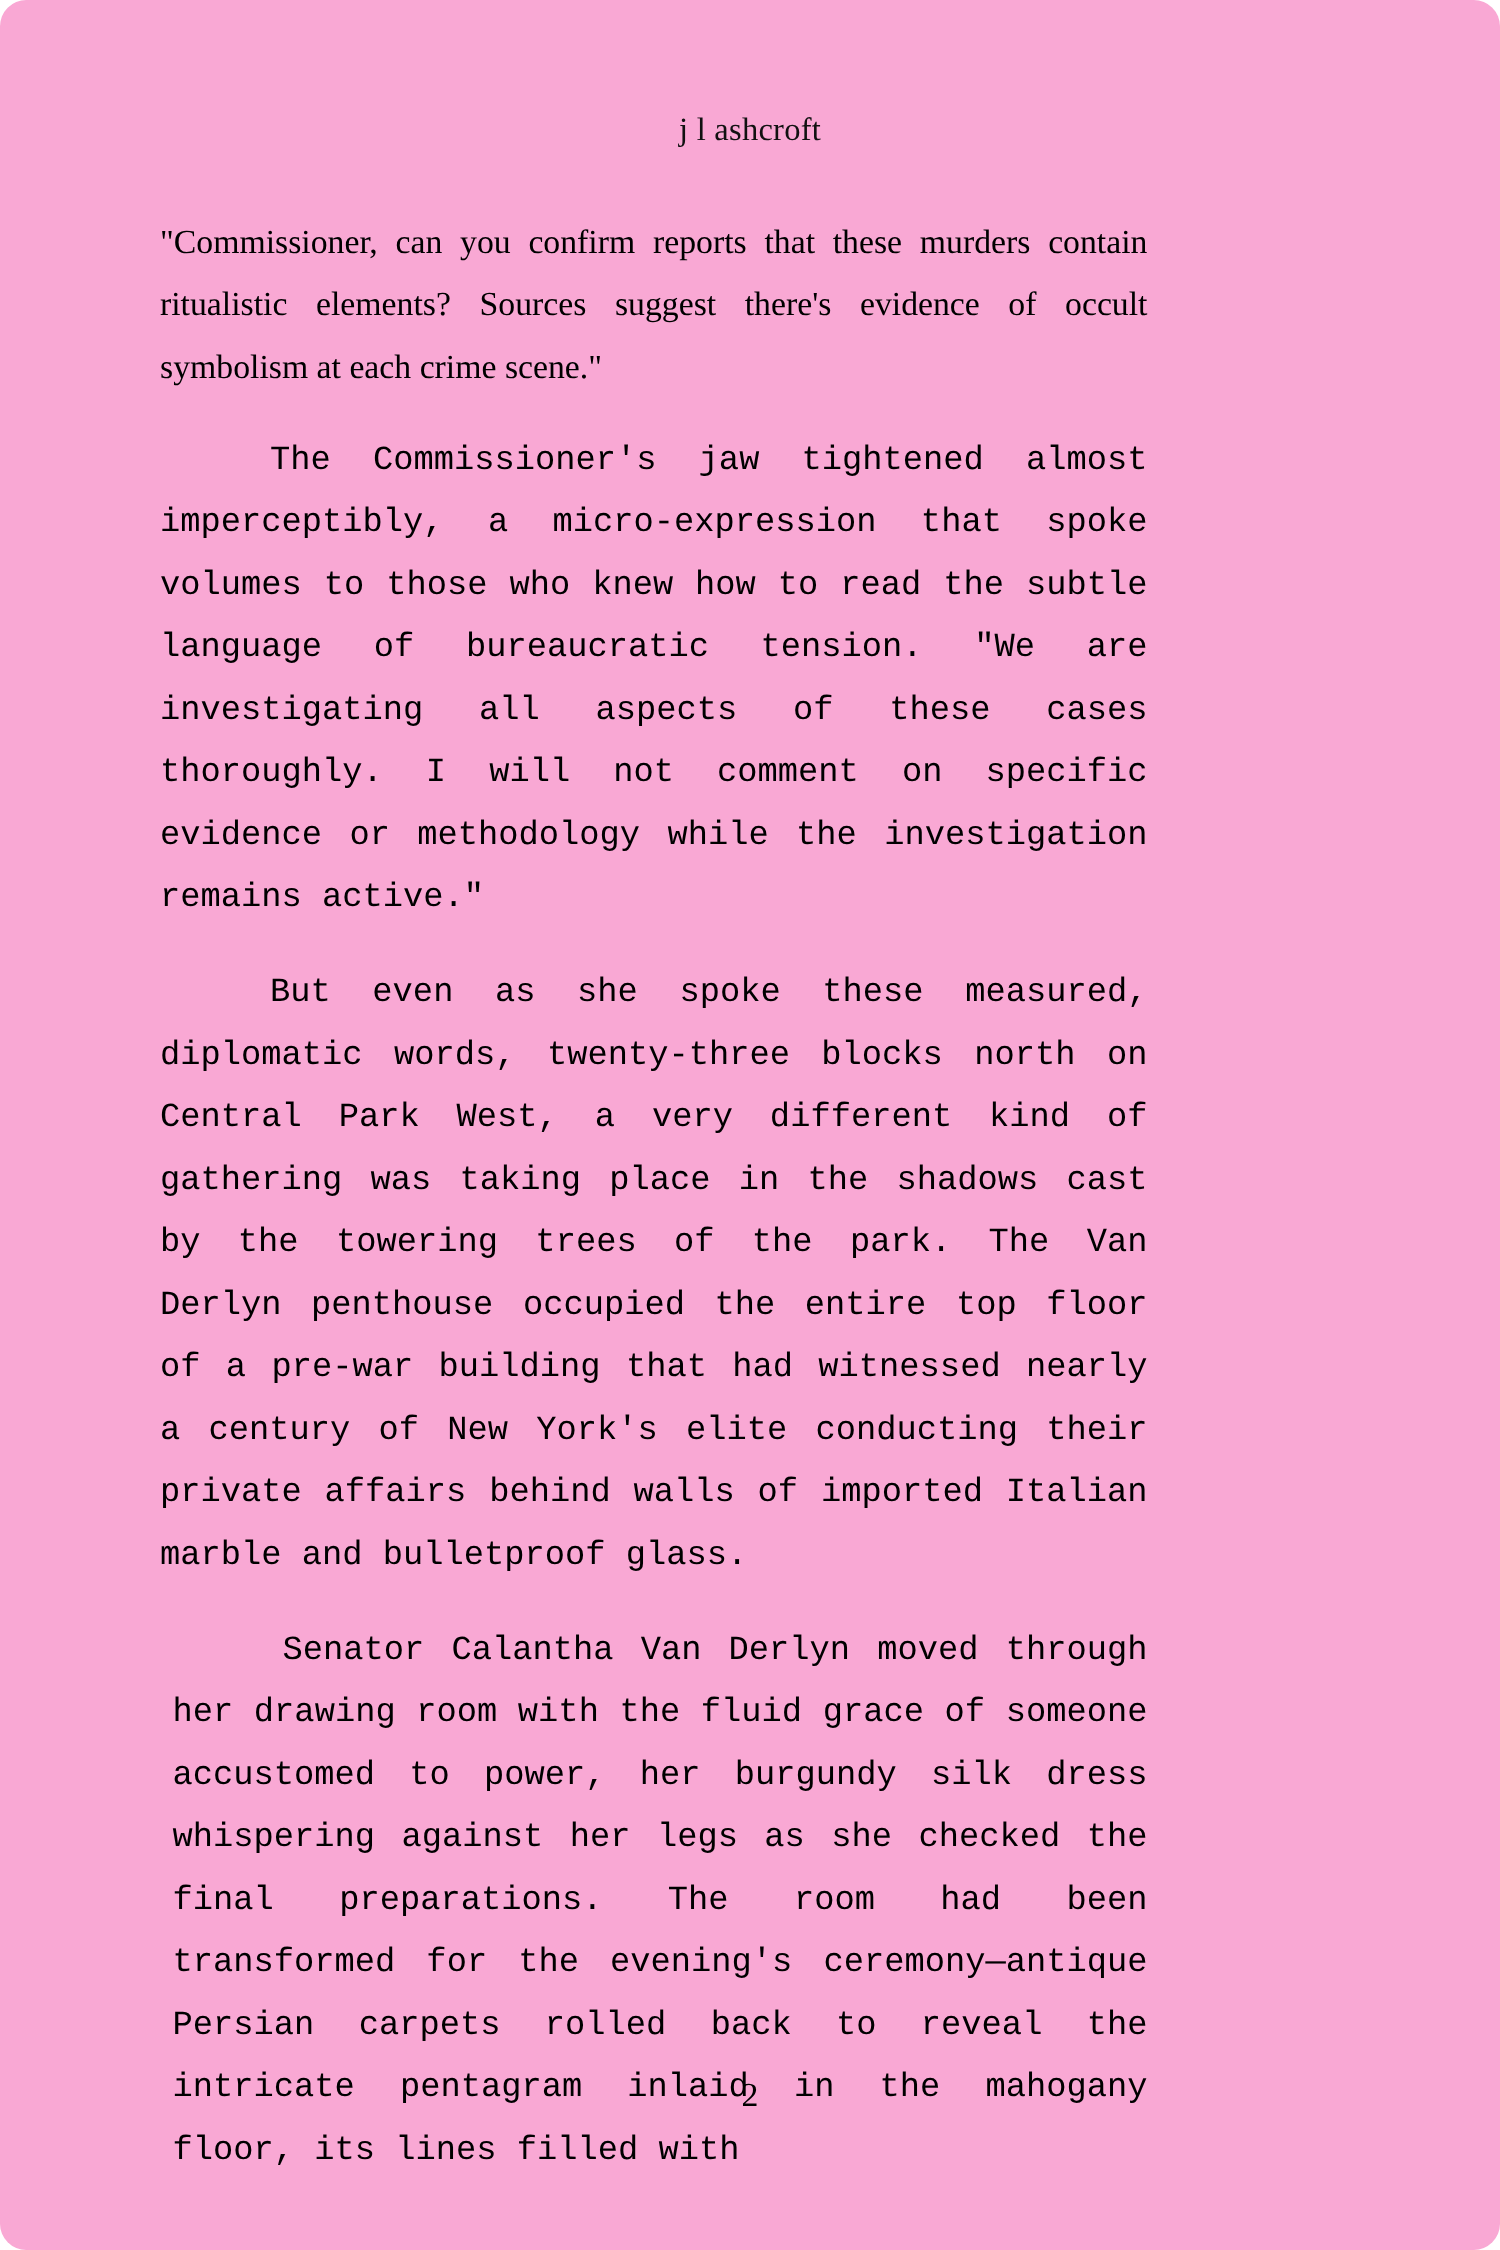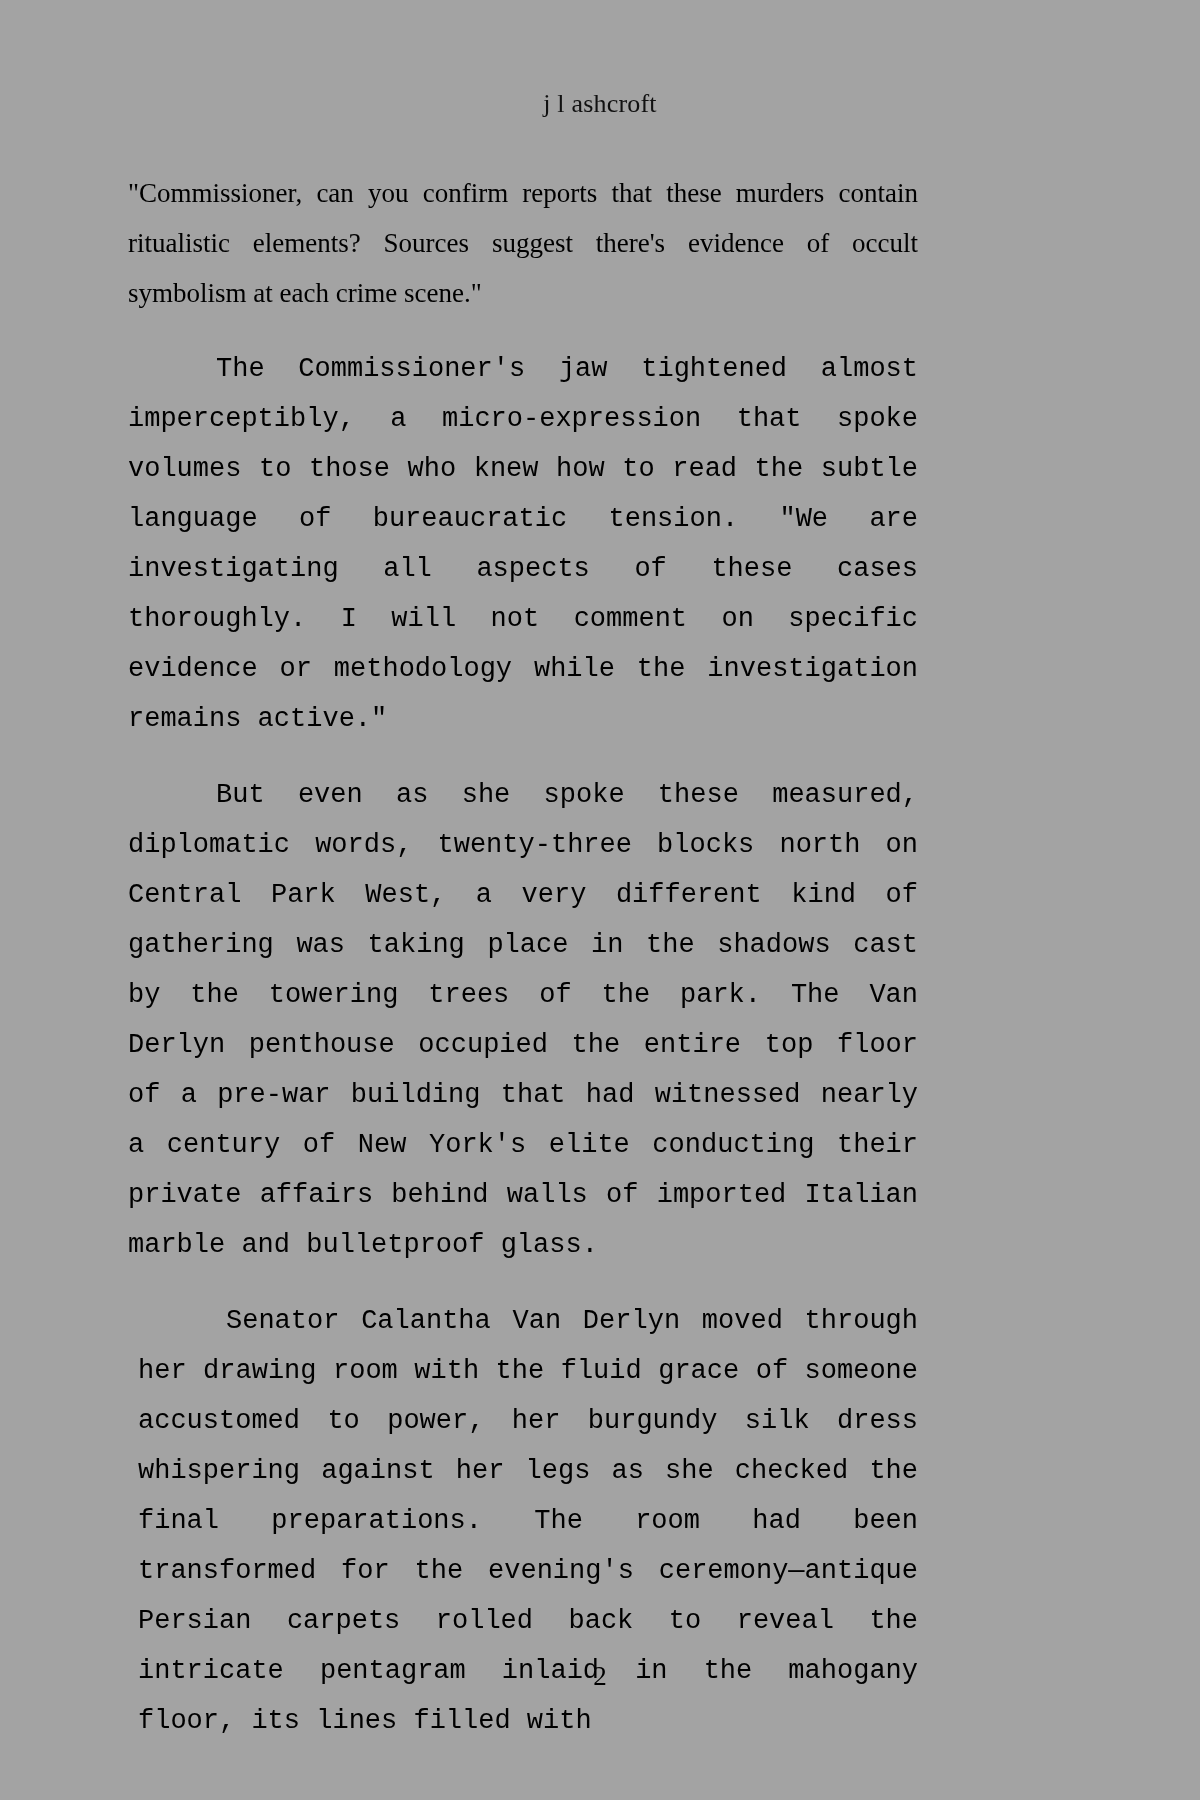--- a/index.html
+++ b/index.html
@@ -6,26 +6,27 @@
   html, body {
     margin: 0;
     padding: 0;
     background: #ffffff;
   }
 
   .page {
     position: relative;
     width: 1200px;
     height: 1800px;
-    background: #a3a3a3;
+    background: #f9a8d4;
     margin: 0 auto;
     overflow: hidden;
     font-family: "Liberation Serif", "DejaVu Serif", serif;
     color: #000000;
     box-sizing: border-box;
+    border-radius: 21px;
   }
 
   .page-header {
     position: absolute;
     top: 88px;
     left: 0;
     width: 1200px;
     text-align: center;
     font-family: "Liberation Serif", "DejaVu Serif", serif;
     font-size: 26px;

